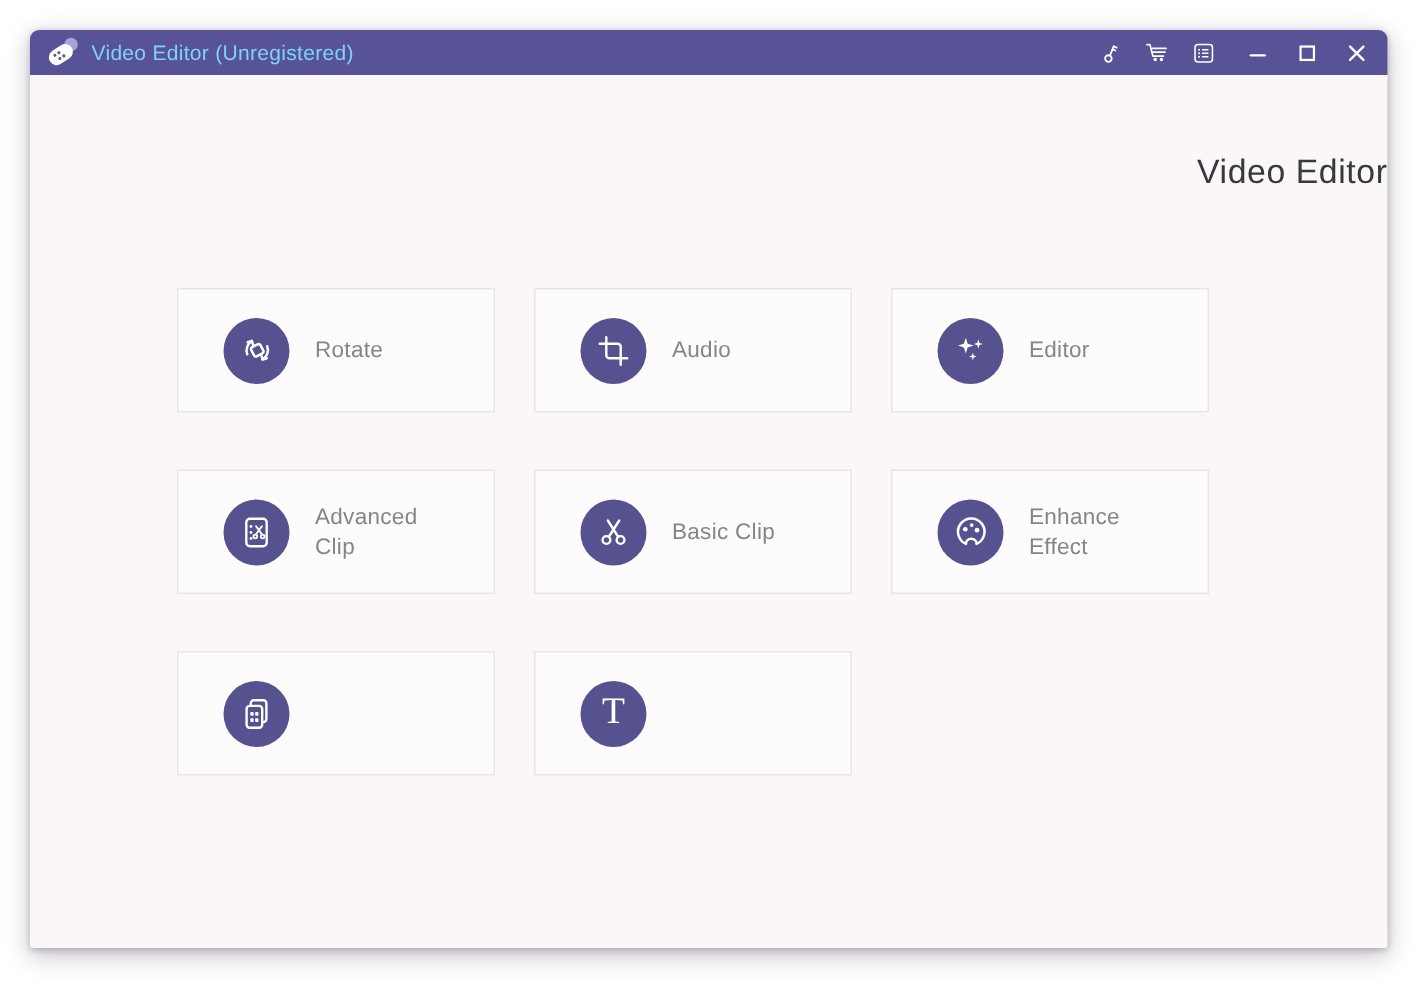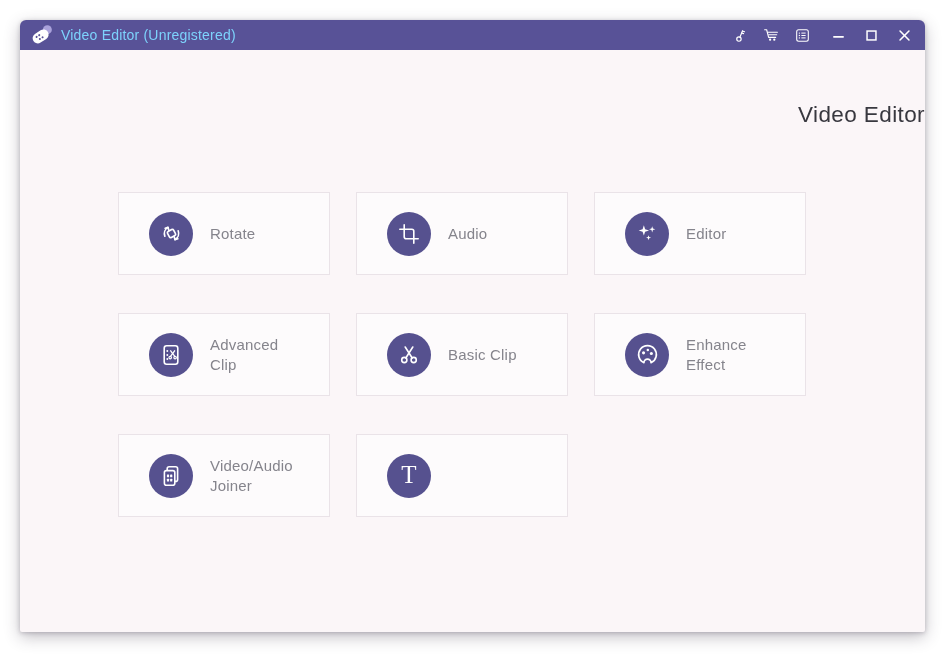--- a/index.html
+++ b/index.html
@@ -249,21 +249,20 @@
         <span class="icon-circle">
           <svg viewBox="0 0 24 24" width="24" height="24" fill="none" stroke="#ffffff" stroke-width="1.6">
             <rect x="8.2" y="2.8" width="10.4" height="14.6" rx="2"></rect>
             <rect x="5.4" y="6.6" width="10.4" height="14.6" rx="2" fill="#56518f"></rect>
             <rect x="7.9" y="10.6" width="2.2" height="2.6" rx="0.5" fill="#ffffff" stroke="none"></rect>
             <rect x="11.1" y="10.6" width="2.2" height="2.6" rx="0.5" fill="#ffffff" stroke="none"></rect>
             <rect x="7.9" y="14.8" width="2.2" height="2.6" rx="0.5" fill="#ffffff" stroke="none"></rect>
             <rect x="11.1" y="14.8" width="2.2" height="2.6" rx="0.5" fill="#ffffff" stroke="none"></rect>
           </svg>
         </span>
-        <span class="card-label">Video/Audio Joiner</span>
       </div>
 
       <div class="card">
         <span class="icon-circle">
           <span class="t-glyph">T</span>
         </span>
       </div>
 
     </div>
   </div>

